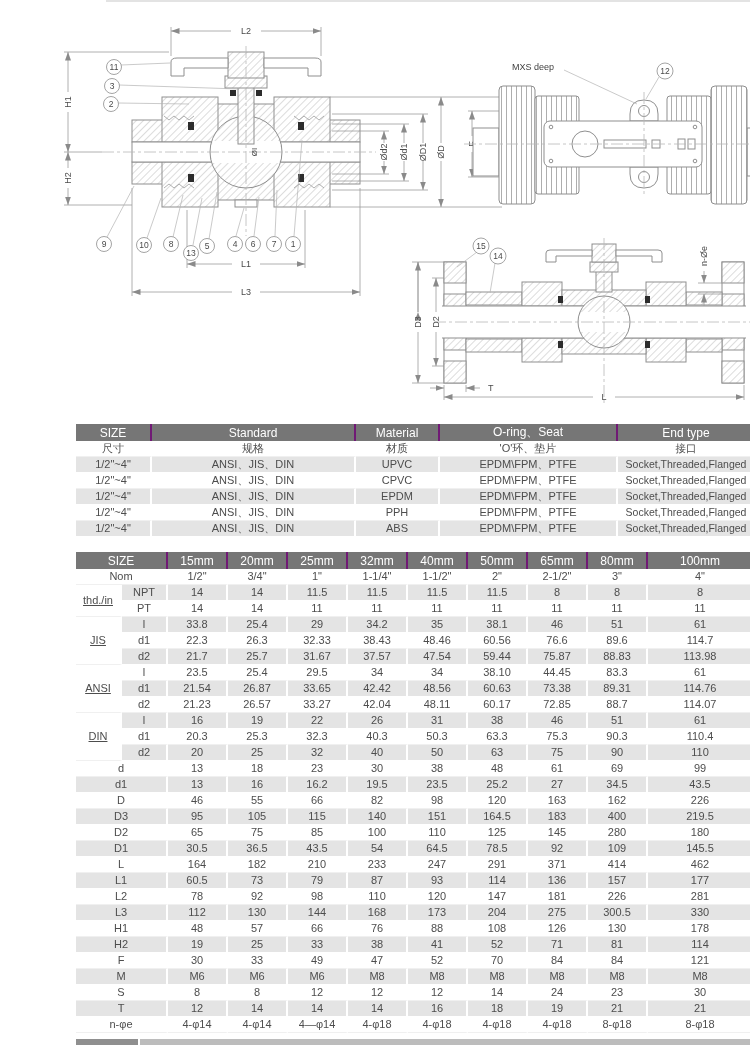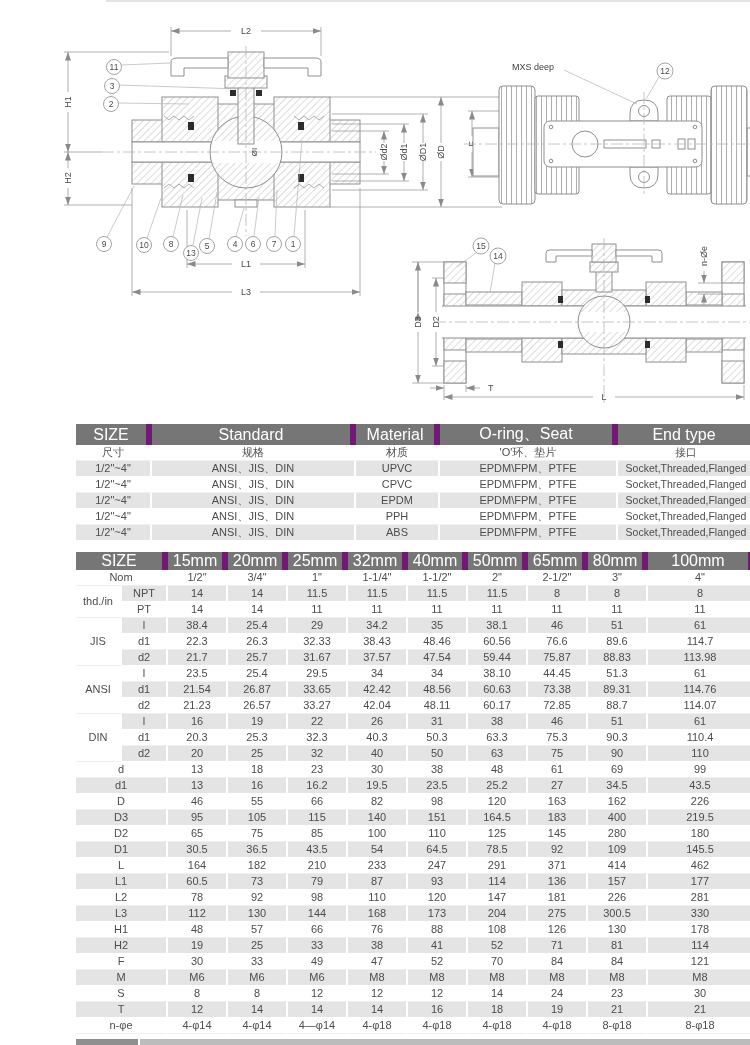--- a/index.html
+++ b/index.html
@@ -5,27 +5,27 @@
   html,body{margin:0;padding:0;}
   body{width:750px;height:1045px;background:#fff;position:relative;overflow:hidden;
        font-family:"Liberation Sans",sans-serif;}
   .sheet{position:absolute;left:0;top:0;width:750px;height:1045px;background:#fff;margin-left:44px;}
   #drawing-svg{position:absolute;left:0;top:0;}
   .topline{position:absolute;left:62px;top:0;width:650px;height:2px;background:#e3e3e3;}
 
   table.tbl{border-collapse:separate;border-spacing:0;table-layout:fixed;
             font-size:11px;color:#4d4d4d;position:absolute;}
   table.tbl th{background:#767676;color:#fff;font-weight:normal;height:17px;
-               padding:0;border-right:6px solid #701a75;font-size:16px;overflow:hidden;white-space:nowrap;}
+               padding:0;border-right:2px solid #701a75;font-size:12px;overflow:hidden;white-space:nowrap;}
   table.tbl td{text-align:center;height:15px;line-height:15px;padding:0 1px;
                border-right:2px solid #fff;border-bottom:1px solid #f0f0f0;
                overflow:hidden;white-space:nowrap;}
   tr.plain td{background:#fff;}
   tr.stripe td{background:#e4e4e4;border-bottom:1px solid #fff;}
-  td.grp{background:#fff !important;border-bottom:1px solid #f0f0f0 !important;}
+  td.grp{background:#fff !important;border-bottom:1px solid #f0f0f0 !important;text-decoration:underline;}
   #spec-table{left:32px;top:424px;width:680px;}
   #spec-table td:last-child{font-size:10.5px;text-align:center;}
   #dim-table{left:32px;top:552px;width:678px;}
   .bstrip{position:absolute;top:1039px;height:6px;background:#bcbcbc;}
   .bstrip.dark{background:#8f8f8f;}
 </style>
 </head>
 <body>
 
 <div class="sheet">
@@ -448,21 +448,21 @@
           <td>11</td>
           <td>11</td>
           <td>11</td>
           <td>11</td>
           <td>11</td>
           <td>11</td>
         </tr>
         <tr class="stripe">
           <td class="grp" rowspan="3">JIS</td>
           <td>l</td>
-          <td>38.4</td>
+          <td>33.8</td>
           <td>25.4</td>
           <td>29</td>
           <td>34.2</td>
           <td>35</td>
           <td>38.1</td>
           <td>46</td>
           <td>51</td>
           <td>61</td>
         </tr>
         <tr class="plain">
@@ -492,21 +492,21 @@
         <tr class="plain">
           <td class="grp" rowspan="3">ANSI</td>
           <td>l</td>
           <td>23.5</td>
           <td>25.4</td>
           <td>29.5</td>
           <td>34</td>
           <td>34</td>
           <td>38.10</td>
           <td>44.45</td>
-          <td>51.3</td>
+          <td>83.3</td>
           <td>61</td>
         </tr>
         <tr class="stripe">
           <td>d1</td>
           <td>21.54</td>
           <td>26.87</td>
           <td>33.65</td>
           <td>42.42</td>
           <td>48.56</td>
           <td>60.63</td>

